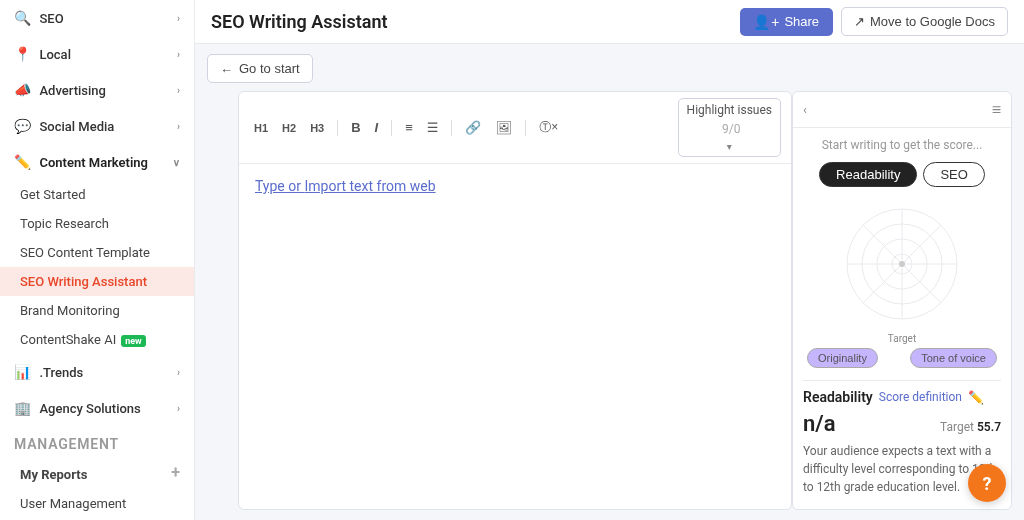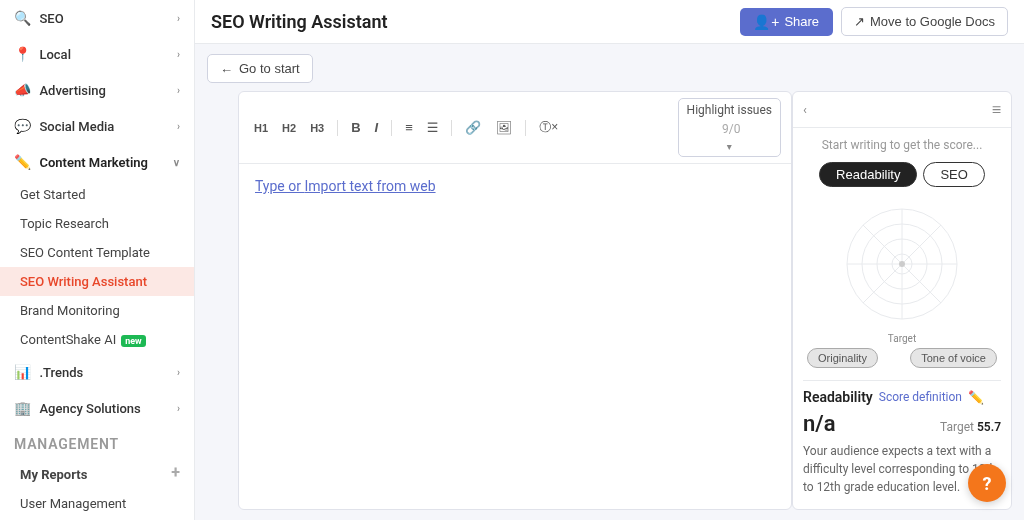--- a/index.html
+++ b/index.html
@@ -244,21 +244,21 @@
       padding: 0 4px;
       margin-bottom: 12px;
     }
     .radar-label-pill {
       border: 1.5px solid #aaa;
       border-radius: 20px;
       padding: 3px 10px;
       font-size: 11px;
       color: #555;
       cursor: pointer;
-      background: #e5e5e5;
+      background: #c4b5fd;
     }
 
     
     .section-divider { border-top: 1px solid #e8eaed; margin: 8px 0; }
     .readability-header { display: flex; align-items: center; gap: 6px; margin-bottom: 6px; }
     .readability-title { font-size: 14px; font-weight: 600; color: #222; }
     .score-def-link { font-size: 12px; color: #5b6dcd; cursor: pointer; }
     .edit-icon { cursor: pointer; color: #888; font-size: 13px; }
     .score-row { display: flex; justify-content: space-between; align-items: baseline; margin-bottom: 6px; }
     .score-na { font-size: 22px; font-weight: 600; color: #222; }

